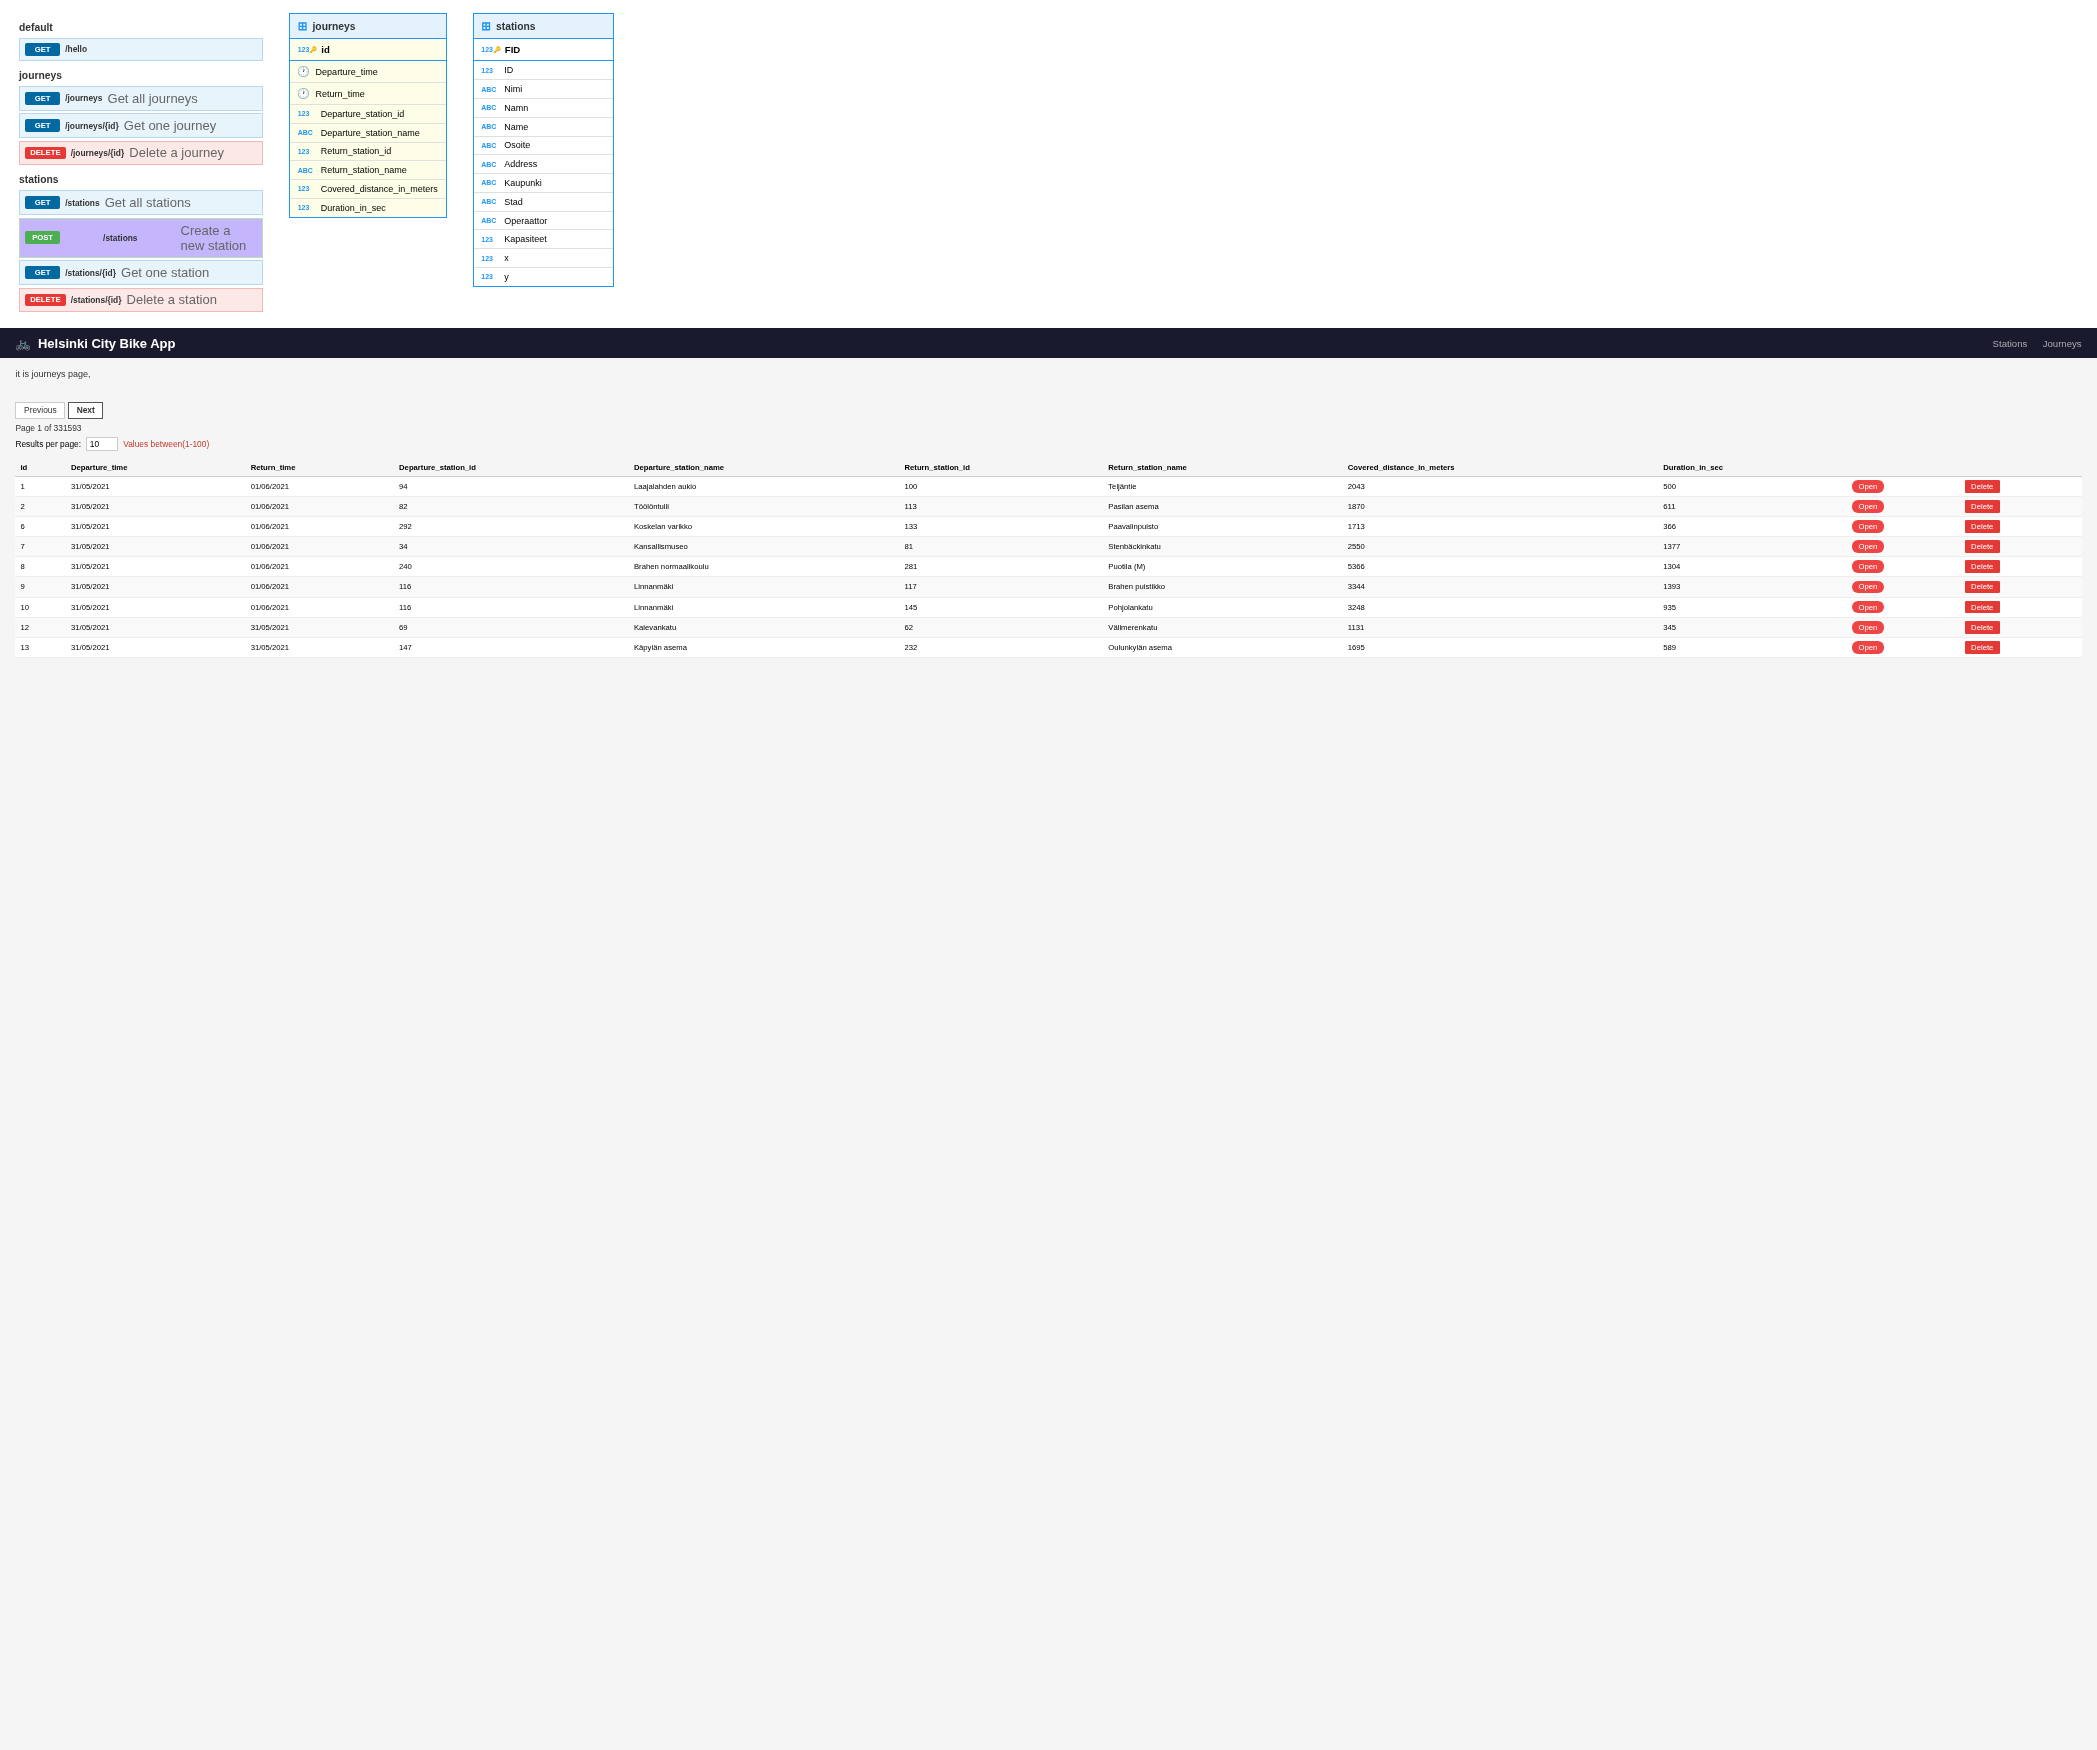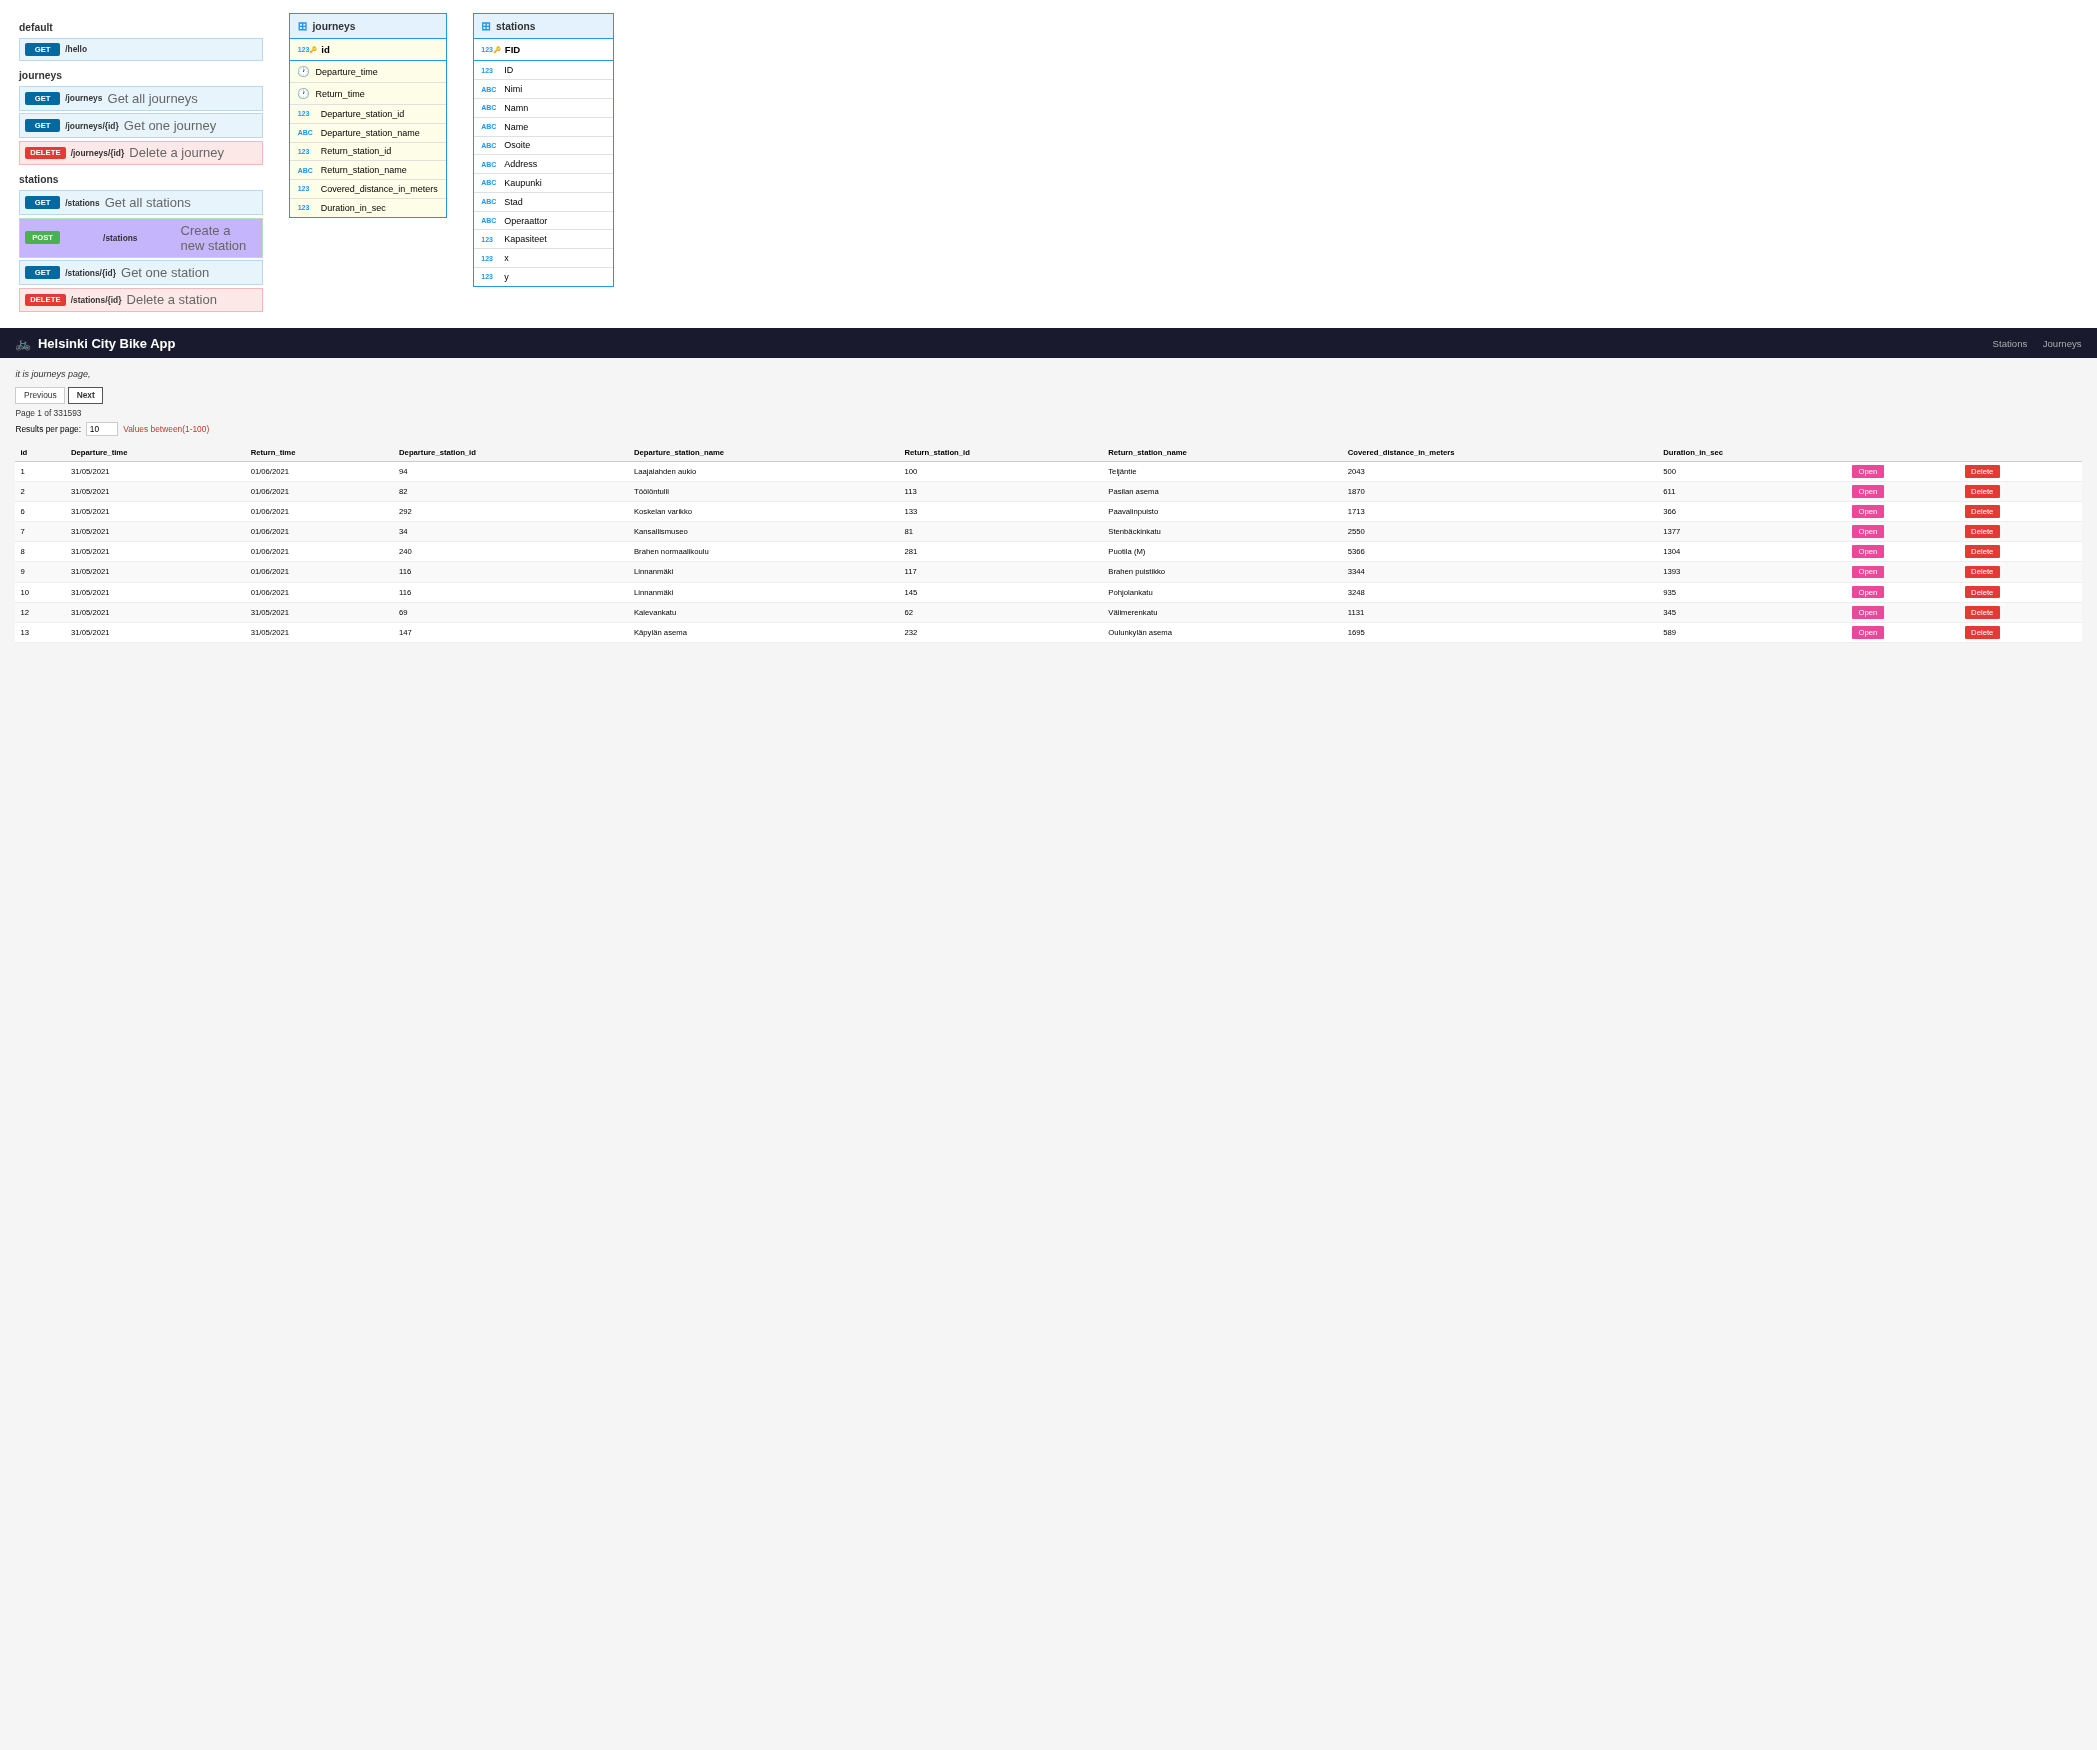--- a/index.html
+++ b/index.html
@@ -140,22 +140,21 @@
 
     
     .journeys-page {
       padding: 10.3px 15.4px;
       background: #f5f5f5;
       min-height: 257px;
     }
     .page-subtitle {
       font-size: 9px;
       color: #333;
-      margin-bottom: 8px;
-      font-style: italic;
+      margin-bottom: 23px;
     }
     .pagination-controls {
       display: flex;
       gap: 2.6px;
       margin-bottom: 3.9px;
     }
     .btn-prev {
       padding: 2.6px 7.7px;
       border: 0.6px solid #ccc;
       background: white;
@@ -211,27 +210,27 @@
       white-space: nowrap;
       background: #f5f5f5;
     }
     .data-table td {
       padding: 3.2px 5.1px;
       border-bottom: 0.6px solid #eee;
       white-space: nowrap;
     }
     .data-table tr:nth-child(even) { background: #f9f9f9; }
     .btn-open {
-      background: #ec4899;
+      background: #ef4444;
       color: white;
       border: none;
       padding: 1.9px 6.4px;
       cursor: pointer;
       font-size: 7.7px;
-      border-radius: 1px;
+      border-radius: 6px;
     }
     .btn-delete {
       background: #e53935;
       color: white;
       border: none;
       padding: 1.9px 6.4px;
       cursor: pointer;
       font-size: 7.7px;
       border-radius: 1.3px;
     }

